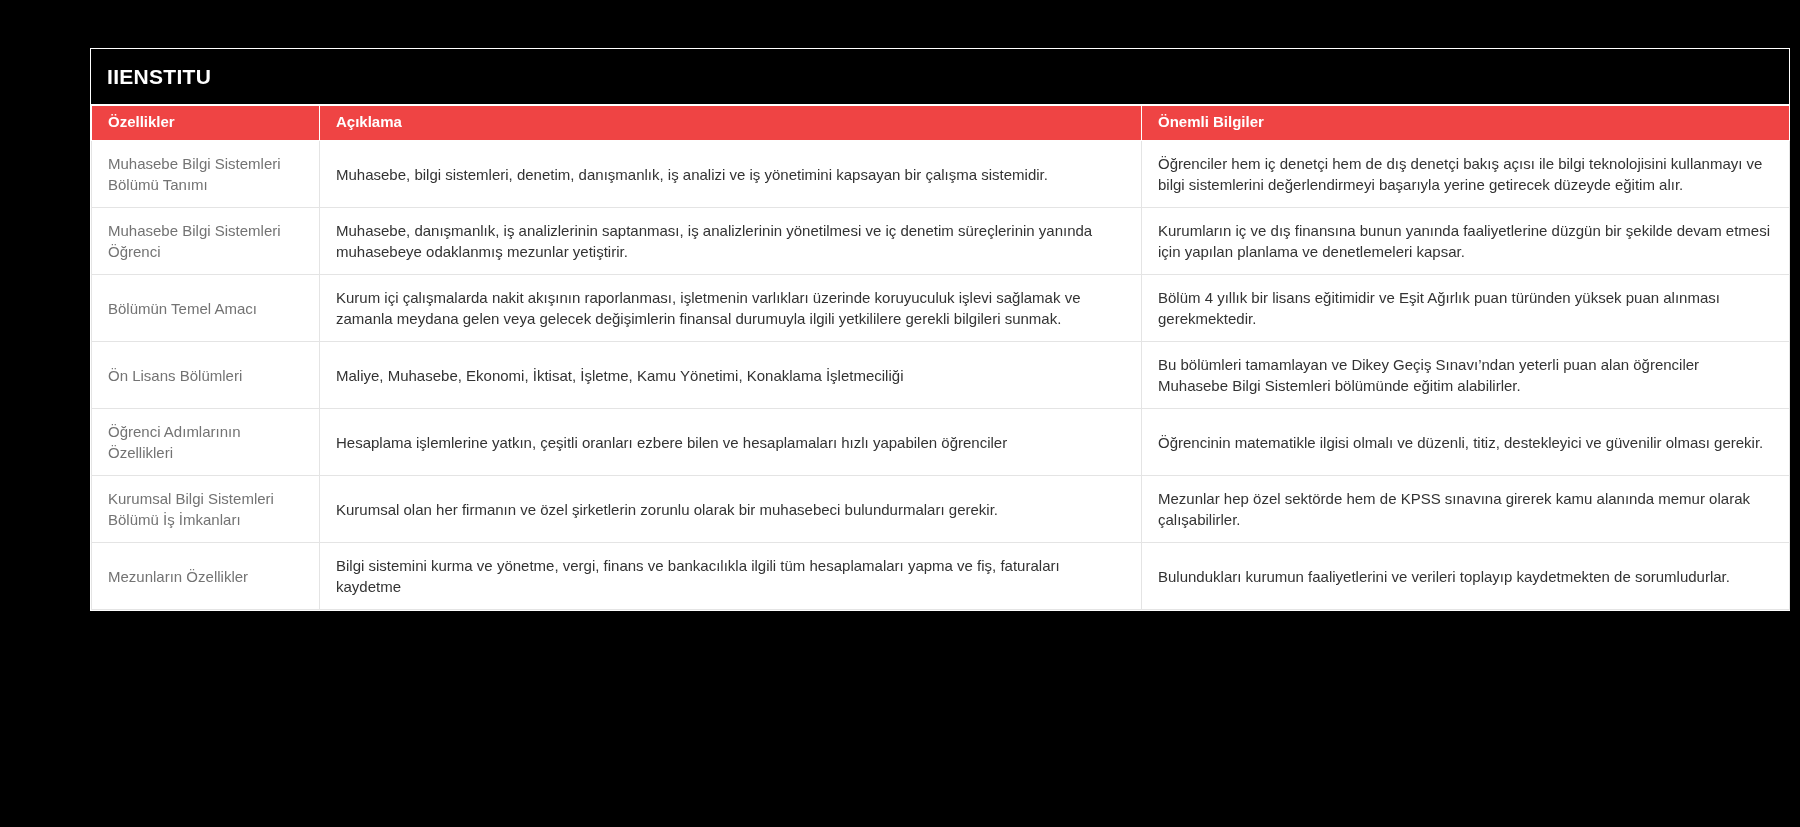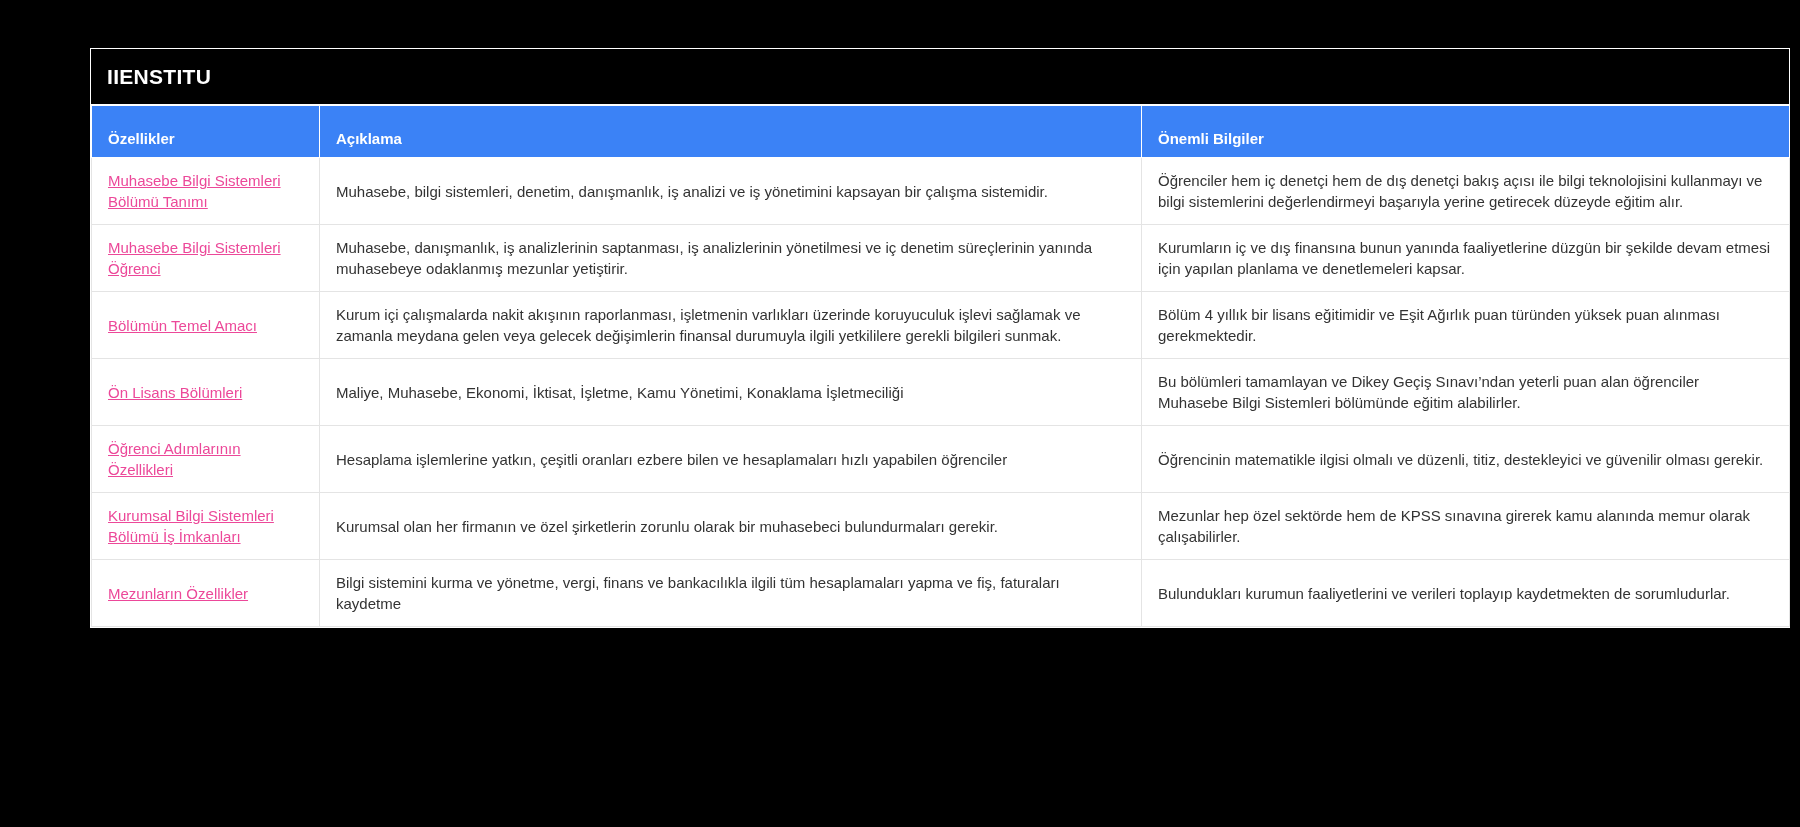--- a/index.html
+++ b/index.html
@@ -38,42 +38,42 @@
     border-collapse: collapse;
     table-layout: fixed;
     background: #ffffff;
   }
 
   table.info-table col.c1 { width: 228px; }
   table.info-table col.c2 { width: 822px; }
   table.info-table col.c3 { width: 648px; }
 
   thead th {
-    background: #3b82f6;
+    background: #ef4444;
     color: #ffffff;
     font-size: 15px;
     font-weight: 700;
     text-align: left;
-    padding: 24px 16px 10px 16px;
+    padding: 7px 16px 10px 16px;
     border: 1px solid #ffffff;
     vertical-align: middle;
   }
 
   tbody td {
     background: #ffffff;
     color: #333333;
     font-size: 15px;
     line-height: 21px;
     padding: 12px 16px;
     border: 1px solid #e4e4e4;
     vertical-align: middle;
     word-wrap: break-word;
   }
 
-  tbody td.feature-cell { color: #ec4899; text-decoration: underline; }
+  tbody td.feature-cell { color: #737373; }
 </style>
 </head>
 <body>
 
 <div class="frame">
   <div class="title-bar">IIENSTITU</div>
 
   <table class="info-table">
     <colgroup>
       <col class="c1">

